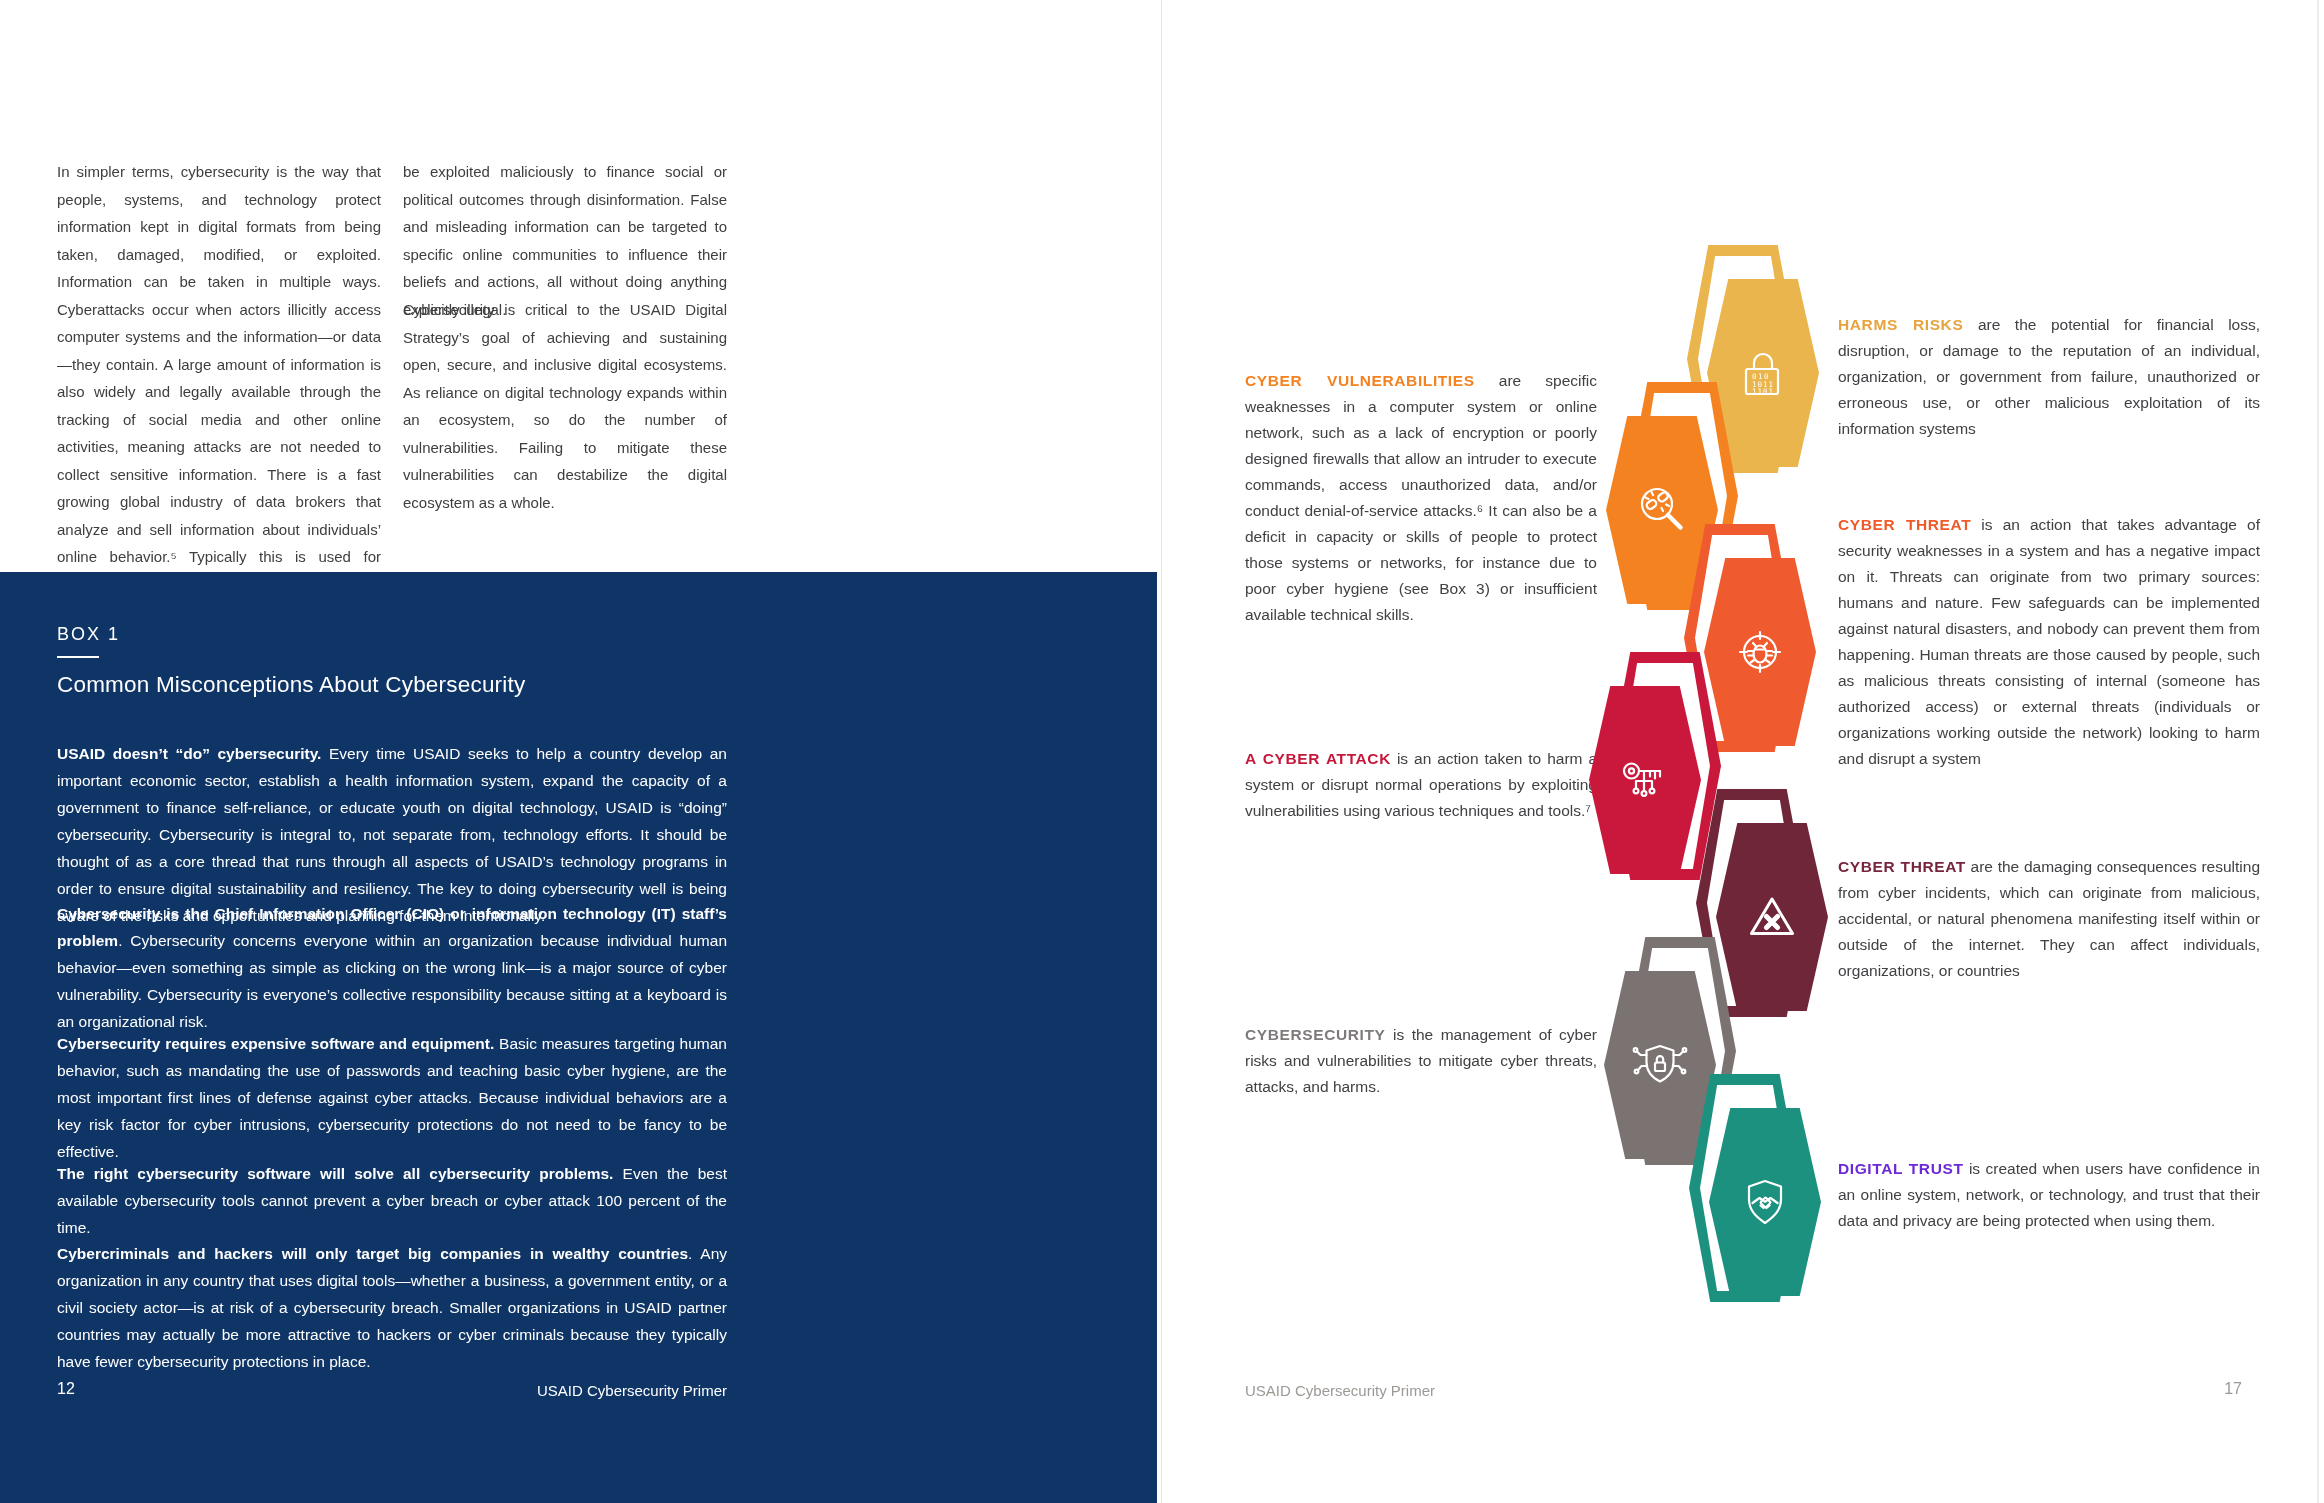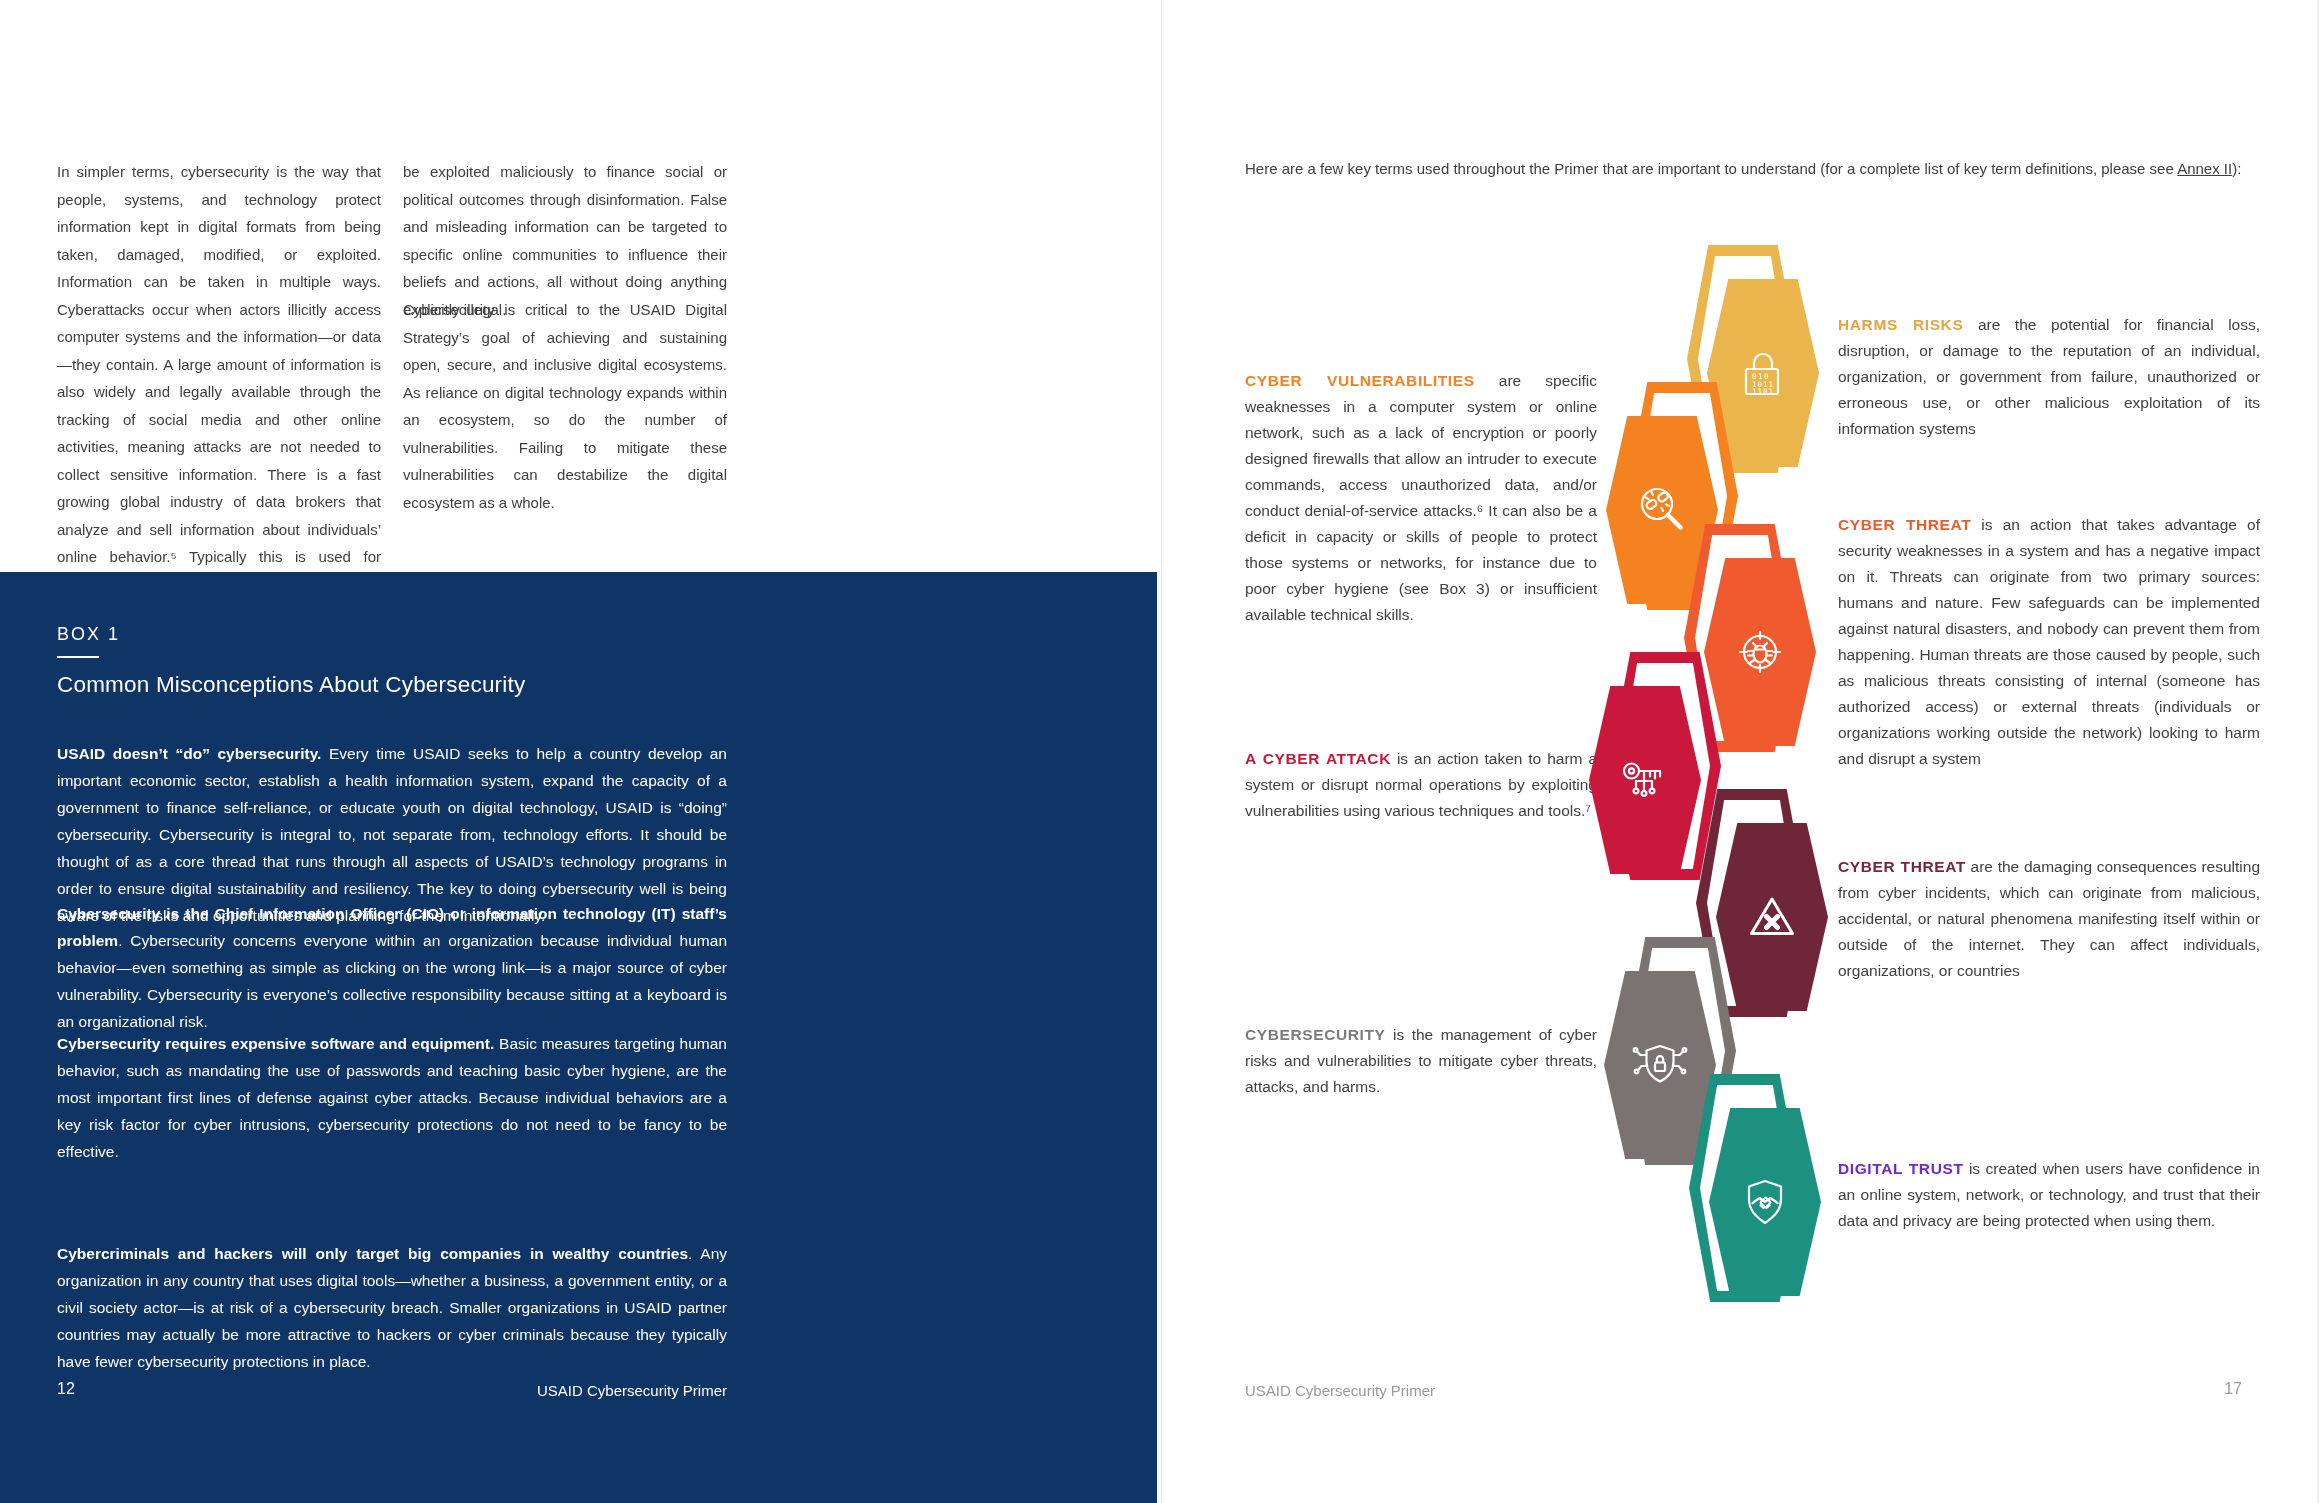--- a/index.html
+++ b/index.html
@@ -68,29 +68,29 @@
     <p class="bodytext col2b">Cybersecurity is critical to the USAID Digital Strategy’s goal of achieving and sustaining open, secure, and inclusive digital ecosystems. As reliance on digital technology expands within an ecosystem, so do the number of vulnerabilities. Failing to mitigate these vulnerabilities can destabilize the digital ecosystem as a whole.</p>
 
     <div class="bluebox">
       <div class="box-label">BOX 1</div>
       <div class="box-rule"></div>
       <h2 class="box-title">Common Misconceptions About Cybersecurity</h2>
 
       <p class="box-p bp1"><span class="lead">USAID doesn’t “do” cybersecurity.</span><span> Every time USAID seeks to help a country develop an important economic sector, establish a health information system, expand the capacity of a government to finance self-reliance, or educate youth on digital technology, USAID is “doing” cybersecurity. Cybersecurity is integral to, not separate from, technology efforts. It should be thought of as a core thread that runs through all aspects of USAID’s technology programs in order to ensure digital sustainability and resiliency. The key to doing cybersecurity well is being aware of the risks and opportunities and planning for them intentionally.</span></p>
       <p class="box-p bp2"><span class="lead">Cybersecurity is the Chief Information Officer (CIO) or information technology (IT) staff’s problem</span><span>. Cybersecurity concerns everyone within an organization because individual human behavior—even something as simple as clicking on the wrong link—is a major source of cyber vulnerability. Cybersecurity is everyone’s collective responsibility because sitting at a keyboard is an organizational risk.</span></p>
       <p class="box-p bp3"><span class="lead">Cybersecurity requires expensive software and equipment.</span><span> Basic measures targeting human behavior, such as mandating the use of passwords and teaching basic cyber hygiene, are the most important first lines of defense against cyber attacks. Because individual behaviors are a key risk factor for cyber intrusions, cybersecurity protections do not need to be fancy to be effective.</span></p>
+      <p class="box-p bp4"><span class="lead">The right cybersecurity software will solve all cybersecurity problems.</span><span> Even the best available cybersecurity tools cannot prevent a cyber breach or cyber attack 100 percent of the time.</span></p>
       <p class="box-p bp5"><span class="lead">Cybercriminals and hackers will only target big companies in wealthy countries</span><span>. Any organization in any country that uses digital tools—whether a business, a government entity, or a civil society actor—is at risk of a cybersecurity breach. Smaller organizations in USAID partner countries may actually be more attractive to hackers or cyber criminals because they typically have fewer cybersecurity protections in place.</span></p>
     </div>
 
     <div class="pl-num">12</div>
     <div class="pl-title">USAID Cybersecurity Primer</div>
   </section>
 
   <section class="page-right">
-    <p class="intro"><span>Here are a few key terms used throughout the Primer that are important to understand (for a complete list of key term definitions, please see </span><a class="annex-link">Annex II</a><span>):</span></p>
 
     <p class="term t-vuln"><span class="term-name c-orange">CYBER VULNERABILITIES</span><span> are specific weaknesses in a computer system or online network, such as a lack of encryption or poorly designed firewalls that allow an intruder to execute commands, access unauthorized data, and/or conduct denial-of-service attacks.⁶ It can also be a deficit in capacity or skills of people to protect those systems or networks, for instance due to poor cyber hygiene (see Box 3) or insufficient available technical skills.</span></p>
     <p class="term t-attack"><span class="term-name c-crimson">A CYBER ATTACK</span><span> is an action taken to harm a system or disrupt normal operations by exploiting vulnerabilities using various techniques and tools.⁷</span></p>
     <p class="term t-sec"><span class="term-name c-gray">CYBERSECURITY</span><span> is the management of cyber risks and vulnerabilities to mitigate cyber threats, attacks, and harms.</span></p>
 
     <p class="term t-risks"><span class="term-name c-gold">HARMS RISKS</span><span> are the potential for financial loss, disruption, or damage to the reputation of an individual, organization, or government from failure, unauthorized or erroneous use, or other malicious exploitation of its information systems</span></p>
     <p class="term t-threat"><span class="term-name c-orangered">CYBER THREAT</span><span> is an action that takes advantage of security weaknesses in a system and has a negative impact on it. Threats can originate from two primary sources: humans and nature. Few safeguards can be implemented against natural disasters, and nobody can prevent them from happening. Human threats are those caused by people, such as malicious threats consisting of internal (someone has authorized access) or external threats (individuals or organizations working outside the network) looking to harm and disrupt a system</span></p>
     <p class="term t-harms"><span class="term-name c-maroon">CYBER THREAT</span><span> are the damaging consequences resulting from cyber incidents, which can originate from malicious, accidental, or natural phenomena manifesting itself within or outside of the internet. They can affect individuals, organizations, or countries</span></p>
     <p class="term t-trust"><span class="term-name c-teal">DIGITAL TRUST</span><span> is created when users have confidence in an online system, network, or technology, and trust that their data and privacy are being protected when using them.</span></p>
 

